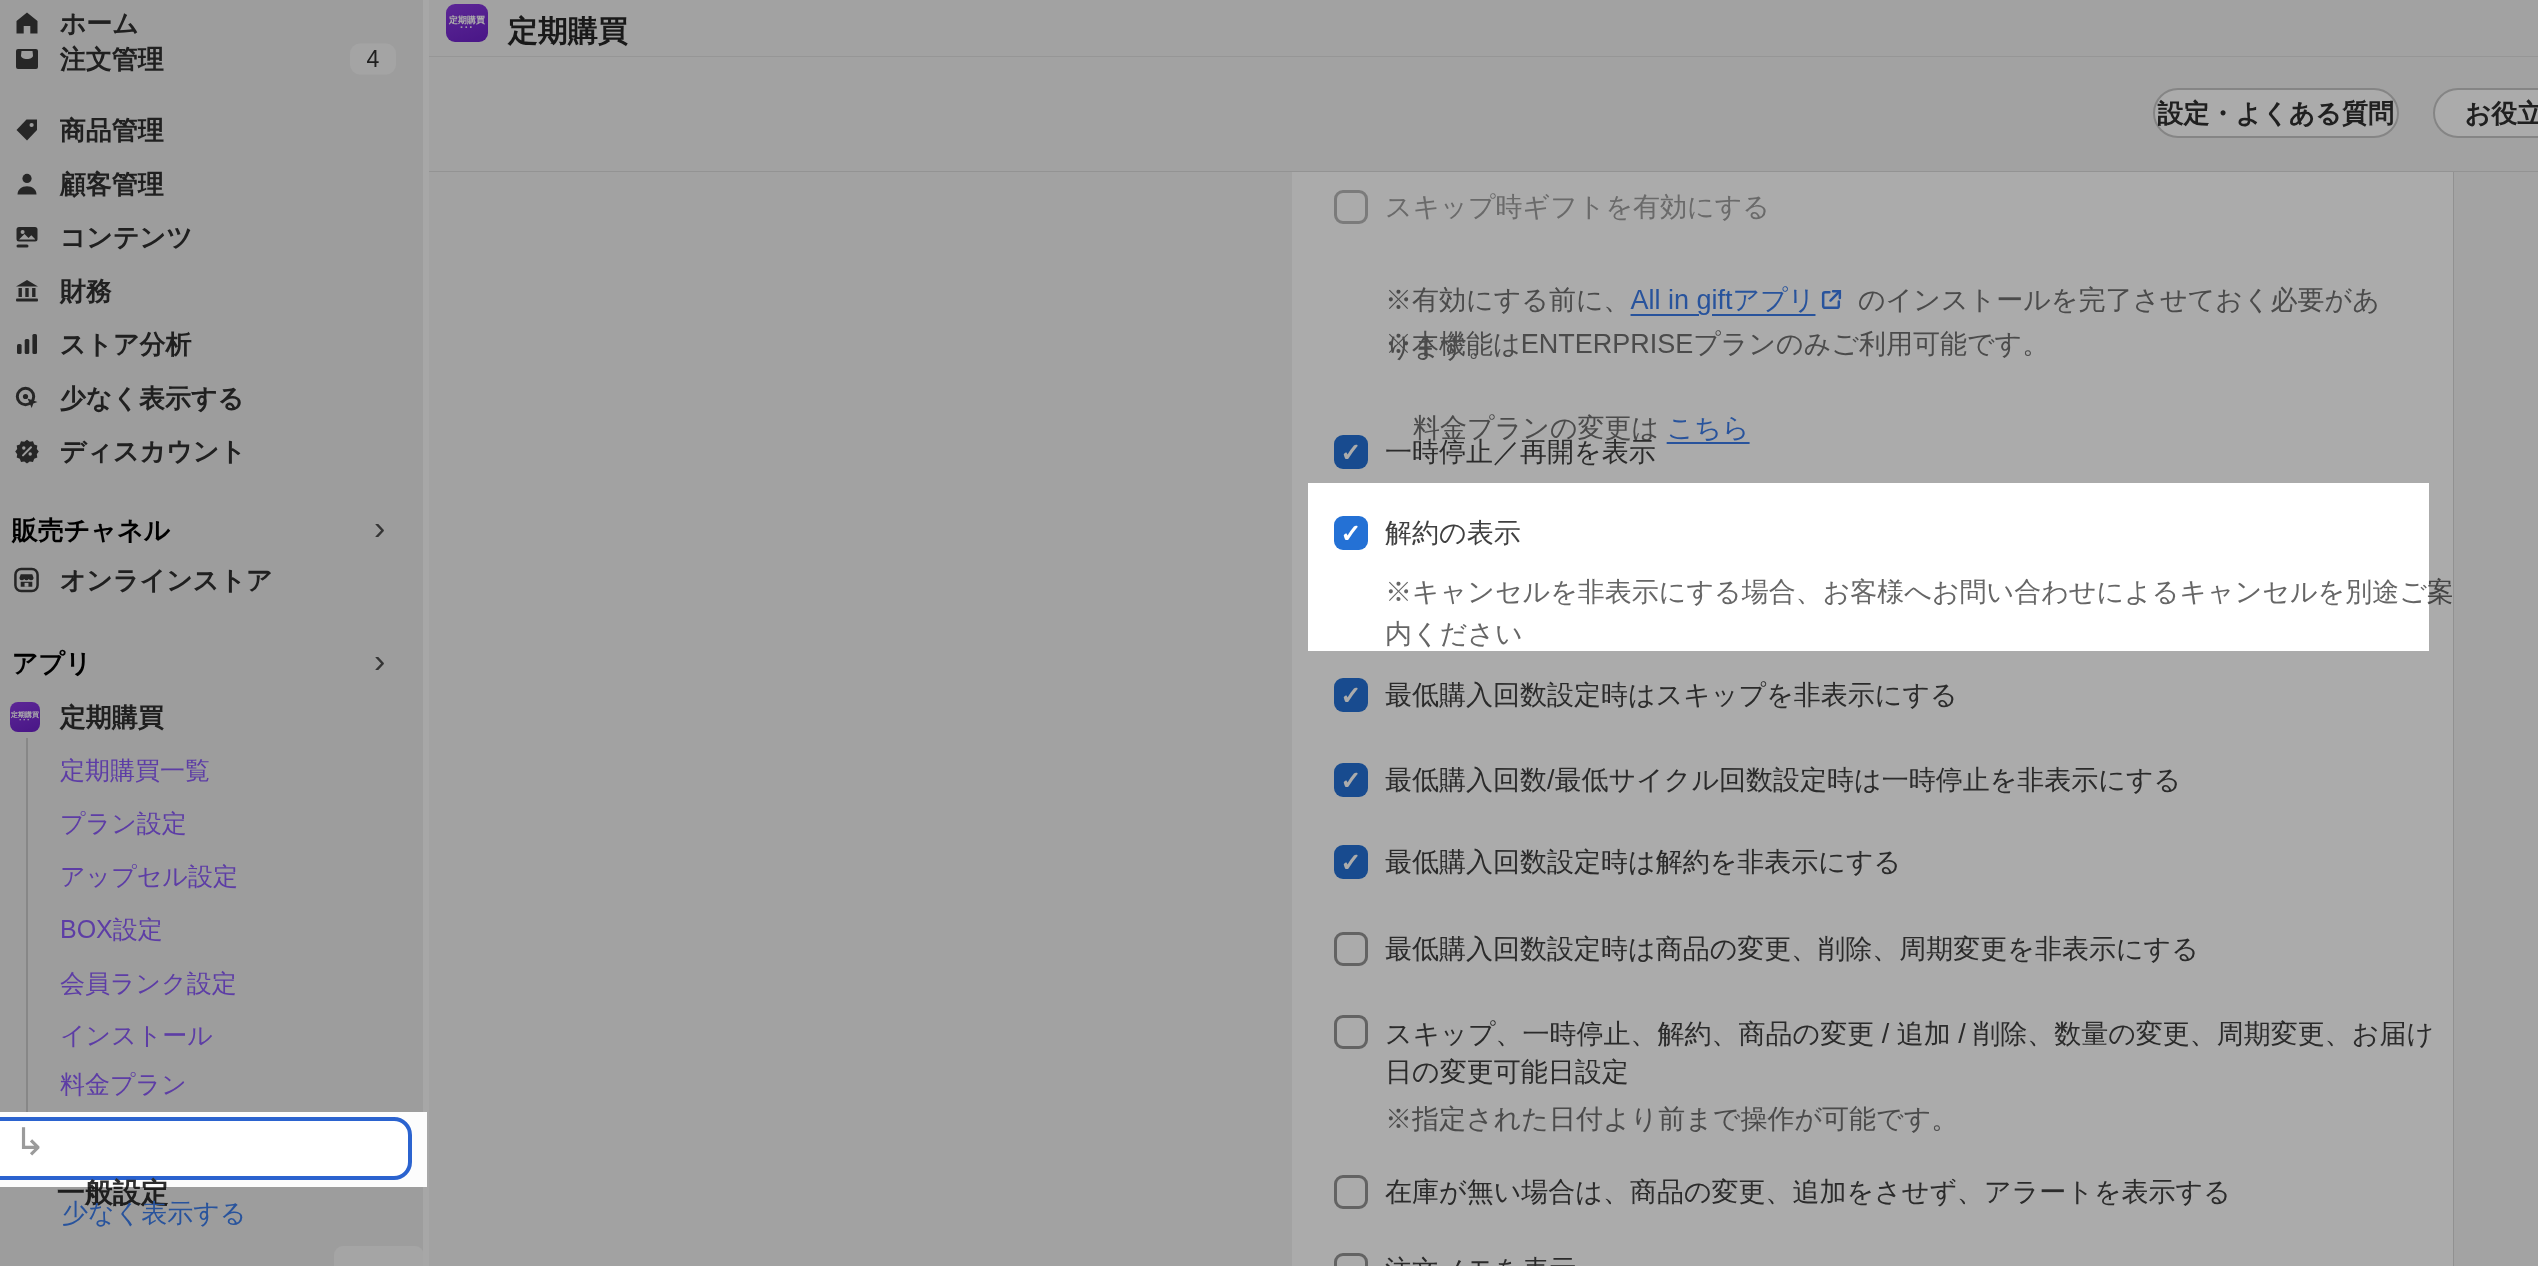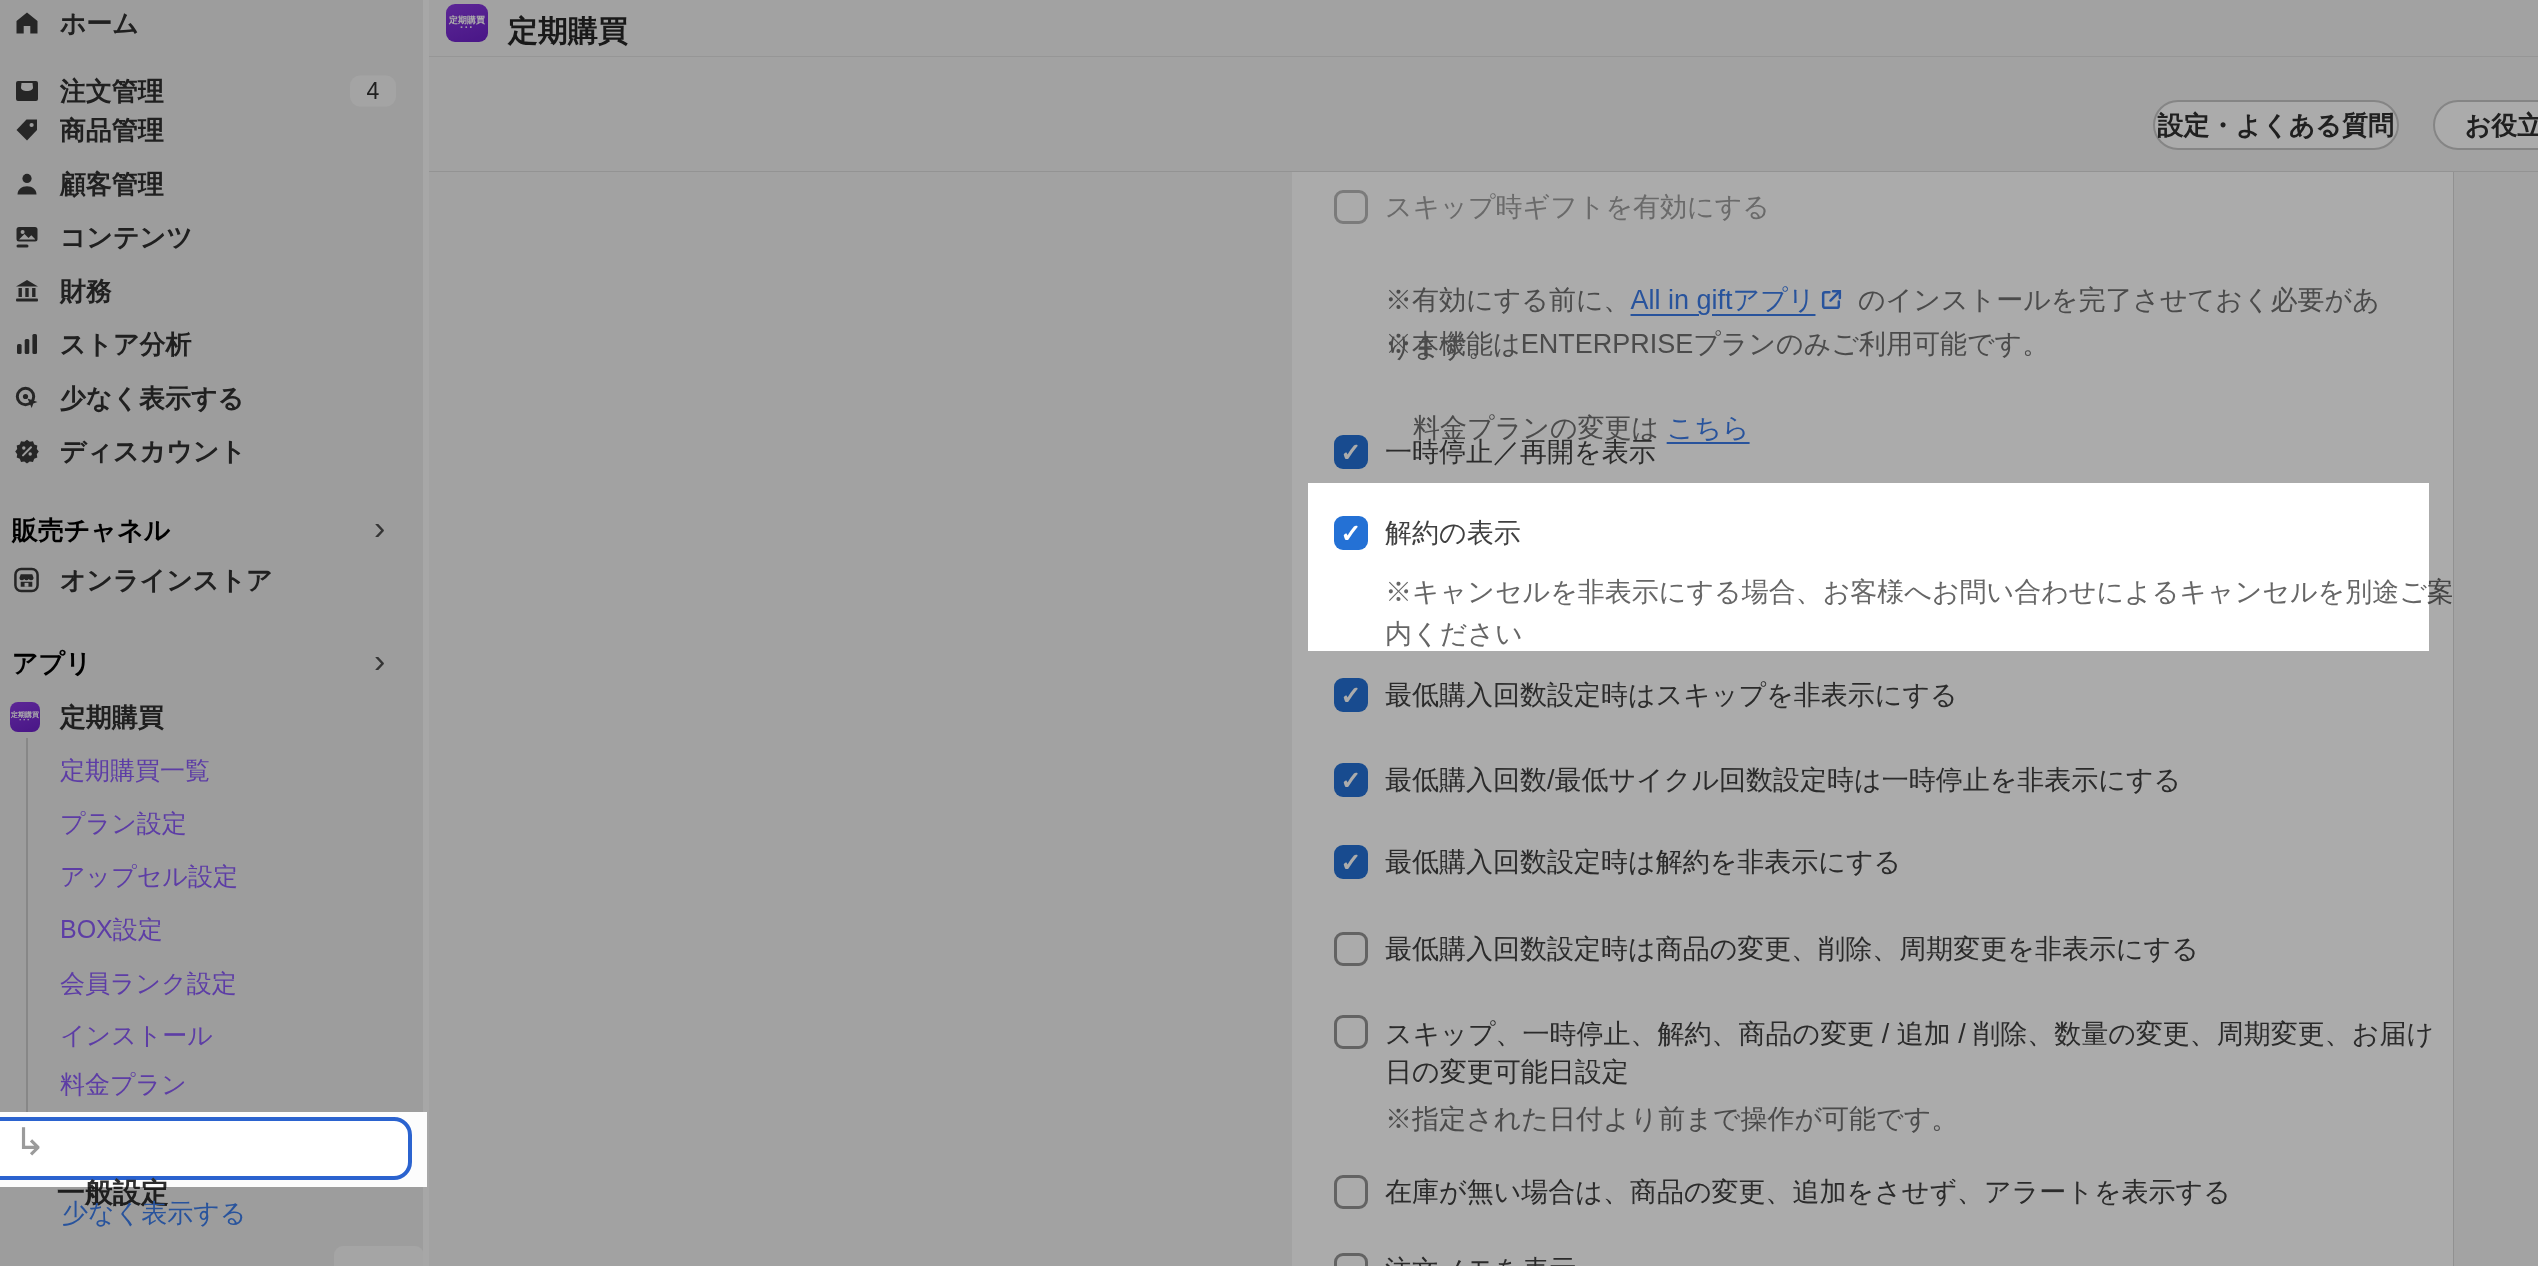--- a/index.html
+++ b/index.html
@@ -34,21 +34,21 @@
 
   .appicon { background:linear-gradient(160deg,#8a3be0,#6d21c9); border-radius:8px; display:flex; flex-direction:column; align-items:center; justify-content:center; color:#fff; overflow:hidden; }
   .appicon .t { font-weight:700; letter-spacing:0; line-height:1; }
   .appicon .d { font-weight:700; line-height:0.5; letter-spacing:1px; opacity:.9; }
 
   
   #hdr-divider1 { left:427px; top:56px; width:2111px; height:1px; background:#e0e0e0; }
   #hdr-divider2 { left:427px; top:171px; width:2111px; height:1px; background:#dcdcdc; }
   #app-title-icon { left:446px; top:4px; width:42px; height:38px; border-radius:9px; }
   #app-title { left:508px; top:11px; font-size:30px; font-weight:700; color:#262626; }
-  .pill-btn { position:absolute; top:88px; height:50px; background:#ffffff; border:2px solid #c6c6c6; border-radius:26px; display:flex; align-items:center; justify-content:center; font-size:26px; font-weight:600; color:#303030; white-space:nowrap;margin-top:12px; }
+  .pill-btn { position:absolute; top:88px; height:50px; background:#ffffff; border:2px solid #c6c6c6; border-radius:26px; display:flex; align-items:center; justify-content:center; font-size:26px; font-weight:600; color:#303030; white-space:nowrap; }
   #btn-faq { left:2153px; width:246px; }
   #btn-help { left:2433px; width:240px; justify-content:flex-start; padding-left:30px; }
 
   
   #content-bg { left:427px; top:172px; width:2111px; height:1094px; background:#f2f2f2; z-index:0; }
   #card { left:1292px; top:172px; width:1161px; height:1094px; background:#ffffff; z-index:1; }
   #right-divider { left:2453px; top:172px; width:1px; height:1094px; background:#d9d9d9; z-index:1; }
   #right-col { left:2454px; top:172px; width:84px; height:1094px; background:#f4f4f4; z-index:0; }
   #spot-box { left:1308px; top:483px; width:1121px; height:168px; background:#ffffff; border-radius:4px; z-index:4; }
 
@@ -76,21 +76,21 @@
 
   <div class="side-row" style="top:-4px">
     <span class="side-ic">
       <svg width="26" height="26" viewBox="0 0 26 26">
           <path d="M13 2.5 23.5 11v12.5h-7.2v-7.4h-6.6v7.4H2.5V11Z" fill="#3a3a3a"></path>
         </svg>
     </span>
     <span class="side-lbl">ホーム</span>
   </div>
 
-  <div class="side-row" style="top:64px">
+  <div class="side-row" style="top:32px">
     <span class="side-ic">
       <svg width="26" height="26" viewBox="0 0 26 26">
           <path d="M4 3h18a2 2 0 0 1 2 2v16a2 2 0 0 1-2 2H4a2 2 0 0 1-2-2V5a2 2 0 0 1 2-2Zm3.5 2L7 9.5c0 2 2.6 3.6 6 3.6s6-1.6 6-3.6L18.5 5Z" fill="#3a3a3a"></path>
         </svg>
     </span>
     <span class="side-lbl">注文管理</span>
     <span class="badge4">4</span>
   </div>
 
   <div class="side-row" style="top:103px">

